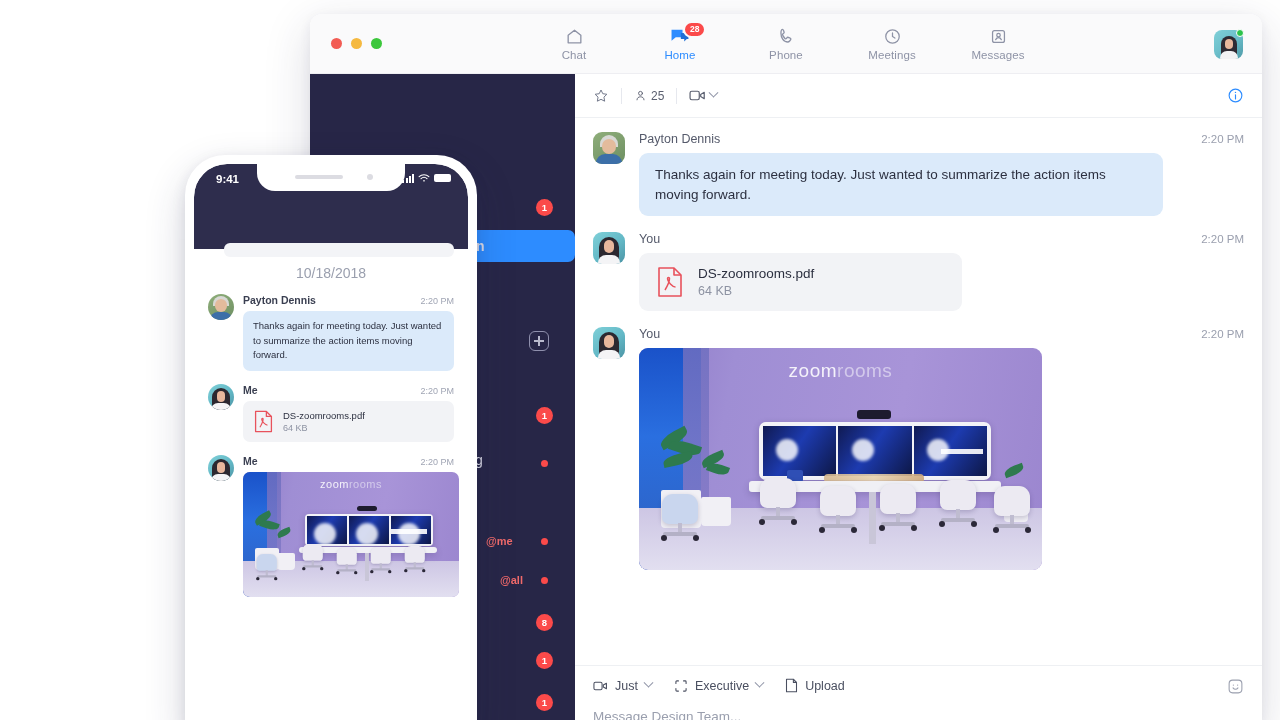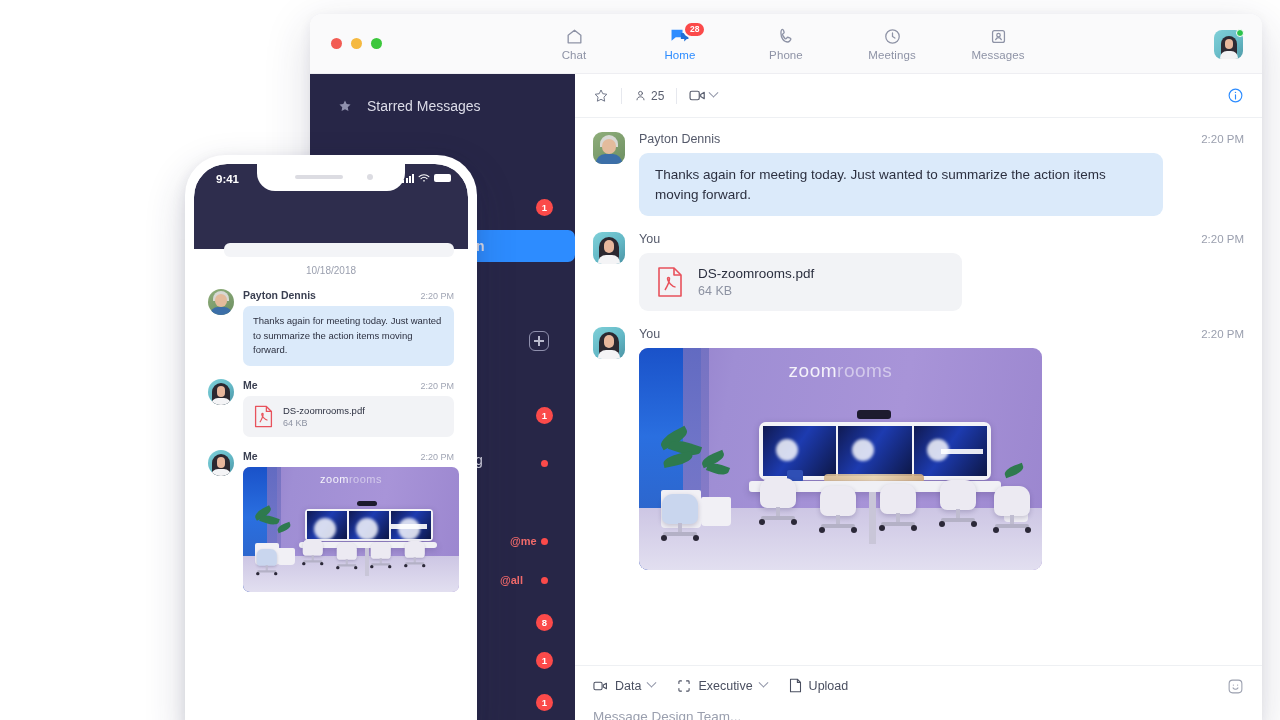--- a/index.html
+++ b/index.html
@@ -272,21 +272,21 @@
     transform: rotate(45deg); cursor: pointer; }
   .pname-wrap { position: absolute; left: 0; right: 0; display: flex;
     align-items: center; justify-content: center; gap: 8px; pointer-events: none; }
   .pname { font-size: 13.5px; font-weight: bold; color: #fff; }
   .pgreen { width: 7px; height: 7px; border-radius: 50%; background: #2bc34b; }
   .picons { margin-left: auto; display: flex; align-items: center; gap: 13px; z-index: 2; }
 
   .pbody { padding: 0 14px; position: relative; background: #fff; height: 481px; }
   .pcard-top { position: absolute; left: 30px; right: 14px; top: -6px; height: 14px;
     background: #f3f4f7; border-radius: 6px; }
-  .pdate { text-align: center; font-size: 10px; color: #9a9fae; padding-top: 16px; }
+  .pdate { text-align: center; font-size: 14px; color: #9a9fae; padding-top: 16px; }
   .pmsg { display: flex; gap: 9px; margin-top: 13px; }
   .pm-avatar { width: 26px; height: 26px; border-radius: 50%; flex: none; overflow: hidden; position: relative; }
   .pm-main { flex: 1; min-width: 0; }
   .pm-head { display: flex; align-items: baseline; }
   .pm-name { font-size: 10.5px; font-weight: bold; color: #3a3f51; }
   .pm-time { margin-left: auto; font-size: 9px; color: #a0a5b4; }
   .pbubble { margin-top: 5px; background: #dbeafa; color: #2c3040;
     border-radius: 7px; padding: 8px 10px; font-size: 9.5px; line-height: 1.55; }
   .pfile { margin-top: 5px; background: #f2f3f6; border-radius: 7px;
     padding: 9px 11px; display: flex; align-items: center; gap: 10px; cursor: pointer; }
@@ -370,42 +370,34 @@
         <span class="face"></span>
         <span class="body"></span>
       </div>
       <span class="presence-dot" style="right:18px;top:15px;"></span>
     </div>
 
     <div class="winbody">
 
       <div class="sidebar">
 
-        <div class="sb-row" style="margin-top:12px;">
-          <span>
-            <svg width="14" height="14" viewBox="0 0 24 24" fill="#8f90ad">
-                <path d="M12 2.5l2.9 6 6.6.9-4.8 4.6 1.2 6.5L12 17.4 6.1 20.5l1.2-6.5L2.5 9.4l6.6-.9z"></path>
-              </svg>
-          </span>
-          <span class="sb-label">Starred Messages</span>
-        </div>
 
         <span class="sb-badge" style="left:226px; top:125px;">1</span>
 
         <div class="sb-pill" style="left:148px; top:156px; width:117px; height:32px;"></div>
         <span class="sb-ghost" style="left:166px; top:164px; font-weight:bold;">n</span>
 
         <div class="sb-plus" style="left:219px; top:257px;"></div>
 
         <span class="sb-badge" style="left:226px; top:333px;">1</span>
 
         <span class="sb-ghost" style="left:165px; top:378px;">g</span>
         <span class="sb-dot" style="left:231px; top:386px;"></span>
 
-        <span class="sb-mention" style="left:200px; top:461px;">@me</span>
+        <span class="sb-mention" style="left:176px; top:461px;">@me</span>
         <span class="sb-dot" style="left:231px; top:464px;"></span>
 
         <span class="sb-mention" style="left:190px; top:500px;">@all</span>
         <span class="sb-dot" style="left:231px; top:503px;"></span>
 
         <span class="sb-badge" style="left:226px; top:540px;">8</span>
         <span class="sb-badge" style="left:226px; top:578px;">1</span>
         <span class="sb-badge" style="left:226px; top:620px;">1</span>
       </div>
 
@@ -580,21 +572,21 @@
           </div>
         </div>
 
         <div class="composer">
           <div class="ctools">
             <span class="ctool">
               <svg width="15" height="12" viewBox="0 0 24 18" fill="none" stroke="#4a4f60" stroke-width="1.7" stroke-linejoin="round">
                   <rect x="1.5" y="3" width="13" height="12" rx="2.4"></rect>
                   <path d="M16.5 7.5l5-3v9l-5-3z"></path>
                 </svg>
-              <span class="ctlabel">Data</span>
+              <span class="ctlabel">Just</span>
               <span class="chev"></span>
             </span>
             <span class="ctool">
               <svg width="14" height="14" viewBox="0 0 22 22" fill="none" stroke="#4a4f60" stroke-width="1.7" stroke-linecap="round">
                   <path d="M3 7V4.5A1.5 1.5 0 014.5 3H7"></path>
                   <path d="M15 3h2.5A1.5 1.5 0 0119 4.5V7"></path>
                   <path d="M19 15v2.5a1.5 1.5 0 01-1.5 1.5H15"></path>
                   <path d="M7 19H4.5A1.5 1.5 0 013 17.5V15"></path>
                 </svg>
               <span class="ctlabel">Executive</span>

